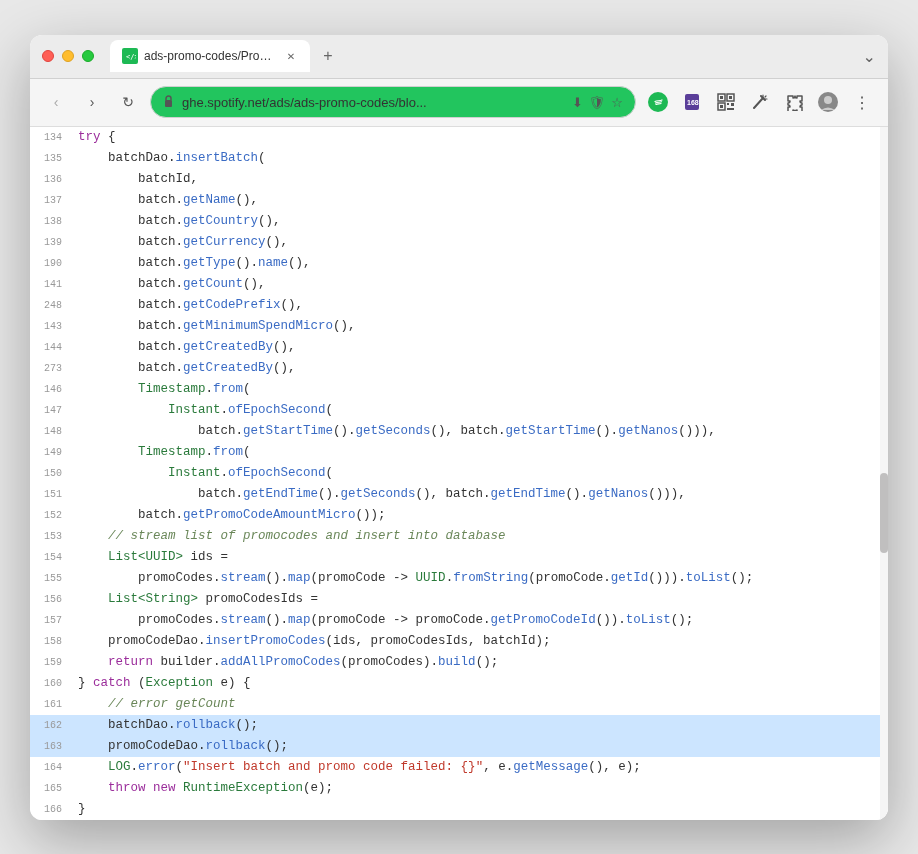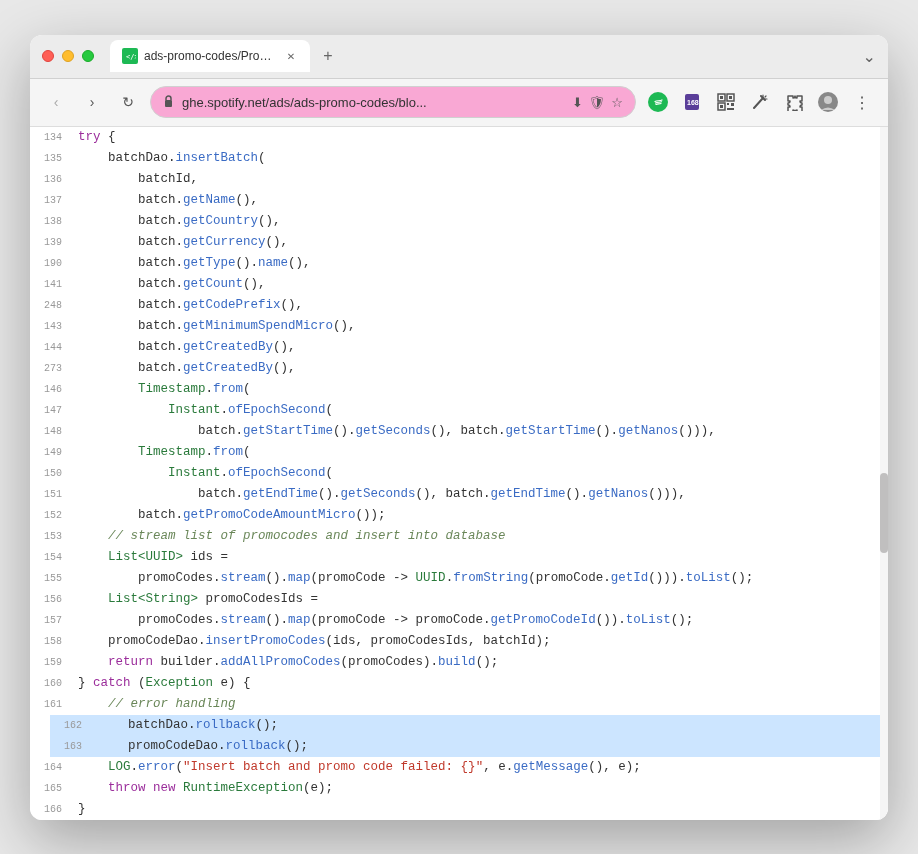--- a/index.html
+++ b/index.html
@@ -145,21 +145,21 @@
       cursor: pointer;
     }
 
     .nav-btn.disabled {
       color: #aaa;
       cursor: default;
     }
 
     .address-bar {
       flex: 1;
-      background: #f9a8d4;
+      background: #22c55e;
       border: 1px solid #d0d0d0;
       border-radius: 20px;
       height: 32px;
       display: flex;
       align-items: center;
       padding: 0 12px;
       gap: 8px;
       font-size: 12px;
       color: #333;
     }
@@ -223,21 +223,20 @@
     }
 
     .code-line {
       display: flex;
       align-items: stretch;
       min-height: 20px;
     }
 
     .code-line.highlighted {
       background: #cce5ff;
-      margin-left: 20px;
     }
 
     .line-num {
       min-width: 44px;
       text-align: right;
       padding-right: 12px;
       color: #999;
       user-select: none;
       font-size: 10px;
       padding-top: 1px;
@@ -505,21 +504,21 @@
         <div class="code-line">
           <span class="line-num">159</span>
           <span class="line-content">    <span class="kw">return</span> builder.<span class="fn">addAllPromoCodes</span>(promoCodes).<span class="fn">build</span>();</span>
         </div>
         <div class="code-line">
           <span class="line-num">160</span>
           <span class="line-content">} <span class="kw">catch</span> (<span class="cls">Exception</span> e) {</span>
         </div>
         <div class="code-line">
           <span class="line-num">161</span>
-          <span class="line-content">    <span class="cmt">// error handling</span></span>
+          <span class="line-content">    <span class="cmt">// error getCount</span></span>
         </div>
         <div class="code-line highlighted">
           <span class="line-num">162</span>
           <span class="line-content">    batchDao.<span class="fn">rollback</span>();</span>
         </div>
         <div class="code-line highlighted">
           <span class="line-num">163</span>
           <span class="line-content">    promoCodeDao.<span class="fn">rollback</span>();</span>
         </div>
         <div class="code-line">

